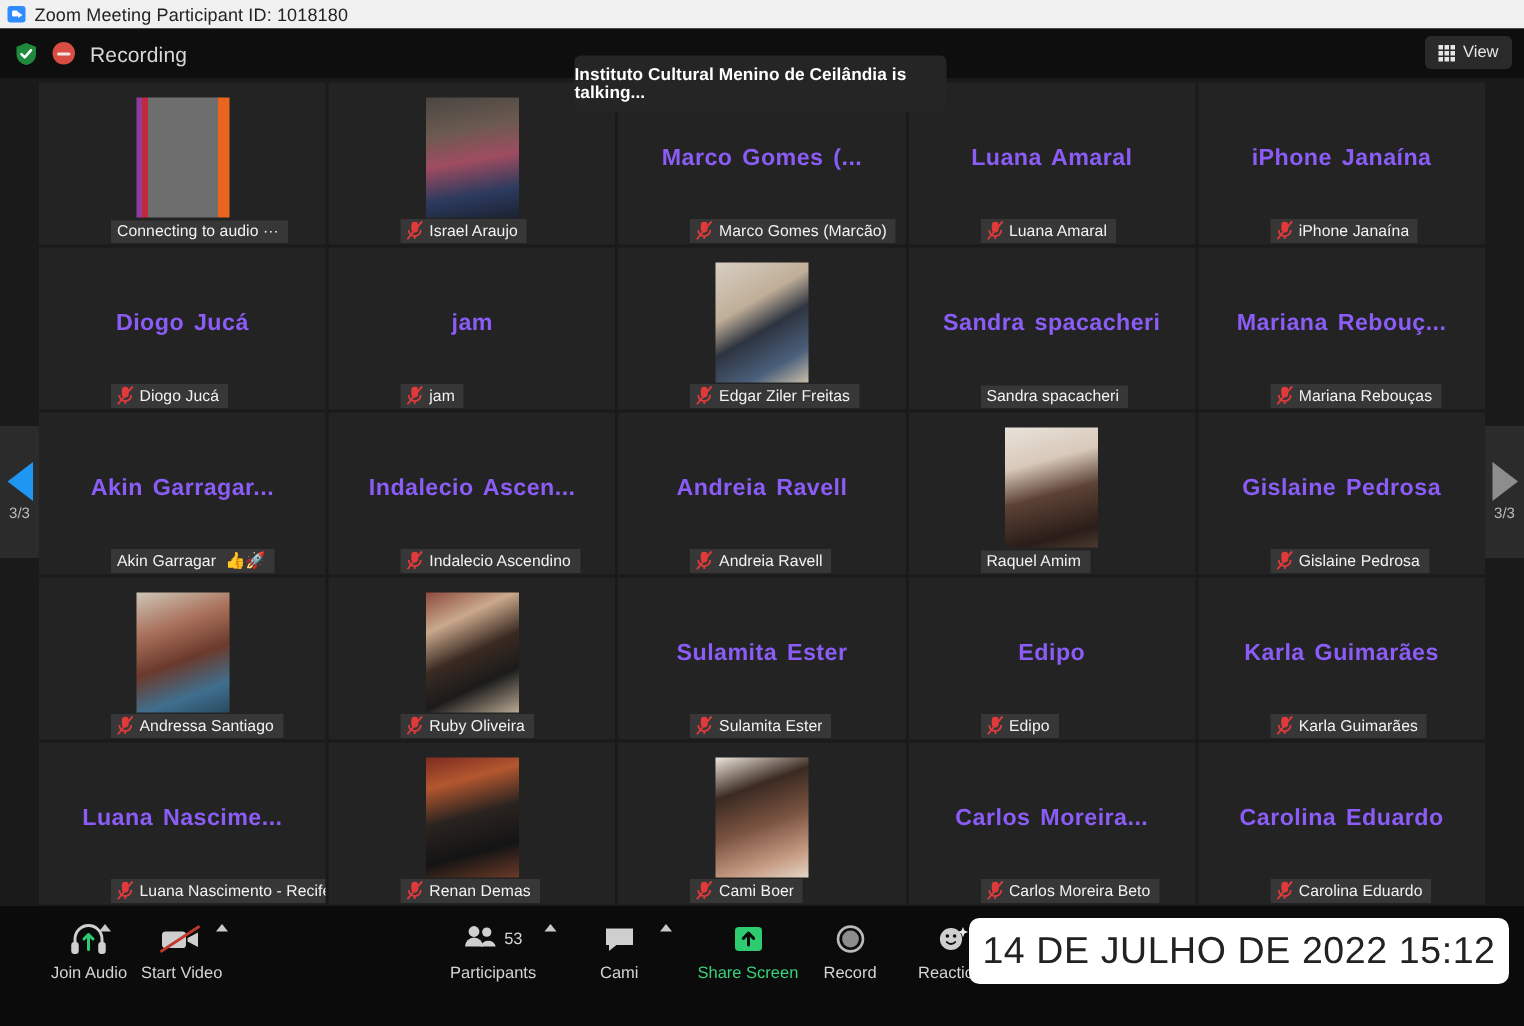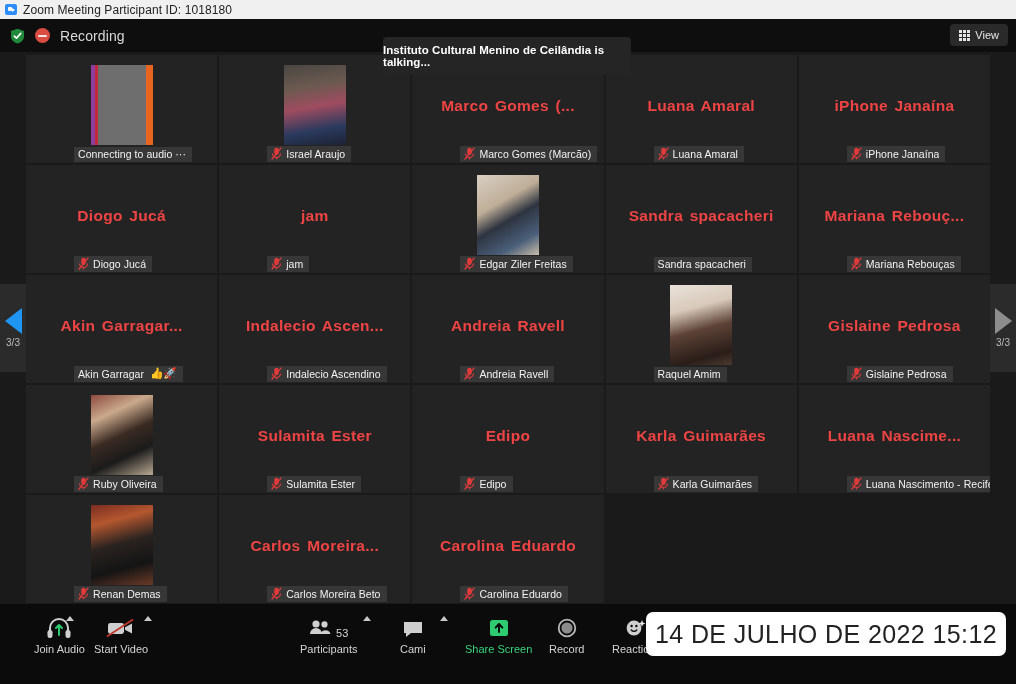--- a/index.html
+++ b/index.html
@@ -106,21 +106,21 @@
     grid-template-rows: repeat(5, 1fr);
     gap: 2px;
   }
   .tile {
     position: relative;
     background: #232323;
     overflow: hidden;
     display: flex; align-items: center; justify-content: center;
   }
   .tile .bigname {
-    font-size: 15.5px; font-weight: bold; color: #ef4444;
+    font-size: 15.5px; font-weight: bold; color: #8b5cf6;
     letter-spacing: .3px; word-spacing: 2px;
     text-align: center; padding: 0 6px;
     white-space: nowrap; overflow: hidden;
     margin-top: -6px;
   }
   .tile .avatar {
     width: 62px; height: 80px;
     background-size: cover; background-position: center;
     margin-top: -8px;
   }
@@ -180,21 +180,21 @@
   }
   .tb-item {
     display: flex; flex-direction: column;
     align-items: center; justify-content: flex-start;
     gap: 4px; cursor: pointer; position: relative;
   }
   .tb-item .lbl {
     font-size: 11px; color: #d4d4d4; white-space: nowrap;
   }
   .tb-item .ico-wrap {
-    height: 26px; display: flex; align-items: flex-end; justify-content: center;
+    height: 26px; display: flex; align-items: center; justify-content: center;
   }
   .caret {
     width: 0; height: 0;
     border-left: 4px solid transparent;
     border-right: 4px solid transparent;
     border-bottom: 5px solid #c9c9c9;
     cursor: pointer;
   }
   .caret-pos { position: absolute; top: 12px; }
   .green { color: #3ad17a !important; }
@@ -415,20 +415,32 @@
           <svg class="mic-muted" viewBox="0 0 11 13">
             <rect x="3.2" y="0.8" width="4.6" height="7.2" rx="2.3" fill="#e03a3a"></rect>
             <path d="M1.5 6.4 a4 4 0 0 0 8 0" stroke="#e03a3a" stroke-width="1.2" fill="none"></path>
             <line x1="5.5" y1="10.2" x2="5.5" y2="12.4" stroke="#e03a3a" stroke-width="1.2"></line>
             <line x1="0.6" y1="12.5" x2="10.4" y2="0.6" stroke="#e03a3a" stroke-width="1.3"></line>
           </svg>
           <span class="nm">Gislaine Pedrosa</span>
         </div>
       </div>
       <div class="tile">
+        <div class="avatar" style="background-image: linear-gradient(160deg, rgb(207, 198, 184) 0%, rgb(168, 112, 90) 30%, rgb(107, 58, 44) 55%, rgb(63, 111, 142) 80%, rgb(42, 74, 96) 100%);"></div>
+        <div class="namebar">
+          <svg class="mic-muted" viewBox="0 0 11 13">
+            <rect x="3.2" y="0.8" width="4.6" height="7.2" rx="2.3" fill="#e03a3a"></rect>
+            <path d="M1.5 6.4 a4 4 0 0 0 8 0" stroke="#e03a3a" stroke-width="1.2" fill="none"></path>
+            <line x1="5.5" y1="10.2" x2="5.5" y2="12.4" stroke="#e03a3a" stroke-width="1.2"></line>
+            <line x1="0.6" y1="12.5" x2="10.4" y2="0.6" stroke="#e03a3a" stroke-width="1.3"></line>
+          </svg>
+          <span class="nm">Andressa Santiago</span>
+        </div>
+      </div>
+      <div class="tile">
         <div class="avatar" style="background-image: linear-gradient(155deg, rgb(141, 74, 62) 0%, rgb(202, 169, 140) 25%, rgb(58, 42, 34) 50%, rgb(27, 27, 27) 72%, rgb(185, 169, 146) 100%);"></div>
         <div class="namebar">
           <svg class="mic-muted" viewBox="0 0 11 13">
             <rect x="3.2" y="0.8" width="4.6" height="7.2" rx="2.3" fill="#e03a3a"></rect>
             <path d="M1.5 6.4 a4 4 0 0 0 8 0" stroke="#e03a3a" stroke-width="1.2" fill="none"></path>
             <line x1="5.5" y1="10.2" x2="5.5" y2="12.4" stroke="#e03a3a" stroke-width="1.2"></line>
             <line x1="0.6" y1="12.5" x2="10.4" y2="0.6" stroke="#e03a3a" stroke-width="1.3"></line>
           </svg>
           <span class="nm">Ruby Oliveira</span>
         </div>
@@ -484,20 +496,32 @@
       <div class="tile">
         <div class="avatar" style="background-image: linear-gradient(165deg, rgb(123, 44, 34) 0%, rgb(180, 87, 47) 22%, rgb(42, 35, 32) 48%, rgb(20, 20, 20) 75%, rgb(107, 58, 40) 100%);"></div>
         <div class="namebar">
           <svg class="mic-muted" viewBox="0 0 11 13">
             <rect x="3.2" y="0.8" width="4.6" height="7.2" rx="2.3" fill="#e03a3a"></rect>
             <path d="M1.5 6.4 a4 4 0 0 0 8 0" stroke="#e03a3a" stroke-width="1.2" fill="none"></path>
             <line x1="5.5" y1="10.2" x2="5.5" y2="12.4" stroke="#e03a3a" stroke-width="1.2"></line>
             <line x1="0.6" y1="12.5" x2="10.4" y2="0.6" stroke="#e03a3a" stroke-width="1.3"></line>
           </svg>
           <span class="nm">Renan Demas</span>
+        </div>
+      </div>
+      <div class="tile">
+        <div class="avatar" style="background-image: linear-gradient(160deg, rgb(239, 230, 220) 0%, rgb(58, 42, 34) 28%, rgb(122, 83, 64) 55%, rgb(199, 156, 132) 82%, rgb(227, 214, 200) 100%);"></div>
+        <div class="namebar">
+          <svg class="mic-muted" viewBox="0 0 11 13">
+            <rect x="3.2" y="0.8" width="4.6" height="7.2" rx="2.3" fill="#e03a3a"></rect>
+            <path d="M1.5 6.4 a4 4 0 0 0 8 0" stroke="#e03a3a" stroke-width="1.2" fill="none"></path>
+            <line x1="5.5" y1="10.2" x2="5.5" y2="12.4" stroke="#e03a3a" stroke-width="1.2"></line>
+            <line x1="0.6" y1="12.5" x2="10.4" y2="0.6" stroke="#e03a3a" stroke-width="1.3"></line>
+          </svg>
+          <span class="nm">Cami Boer</span>
         </div>
       </div>
       <div class="tile">
         <div class="bigname">Carlos  Moreira...</div>
         <div class="namebar">
           <svg class="mic-muted" viewBox="0 0 11 13">
             <rect x="3.2" y="0.8" width="4.6" height="7.2" rx="2.3" fill="#e03a3a"></rect>
             <path d="M1.5 6.4 a4 4 0 0 0 8 0" stroke="#e03a3a" stroke-width="1.2" fill="none"></path>
             <line x1="5.5" y1="10.2" x2="5.5" y2="12.4" stroke="#e03a3a" stroke-width="1.2"></line>
             <line x1="0.6" y1="12.5" x2="10.4" y2="0.6" stroke="#e03a3a" stroke-width="1.3"></line>

